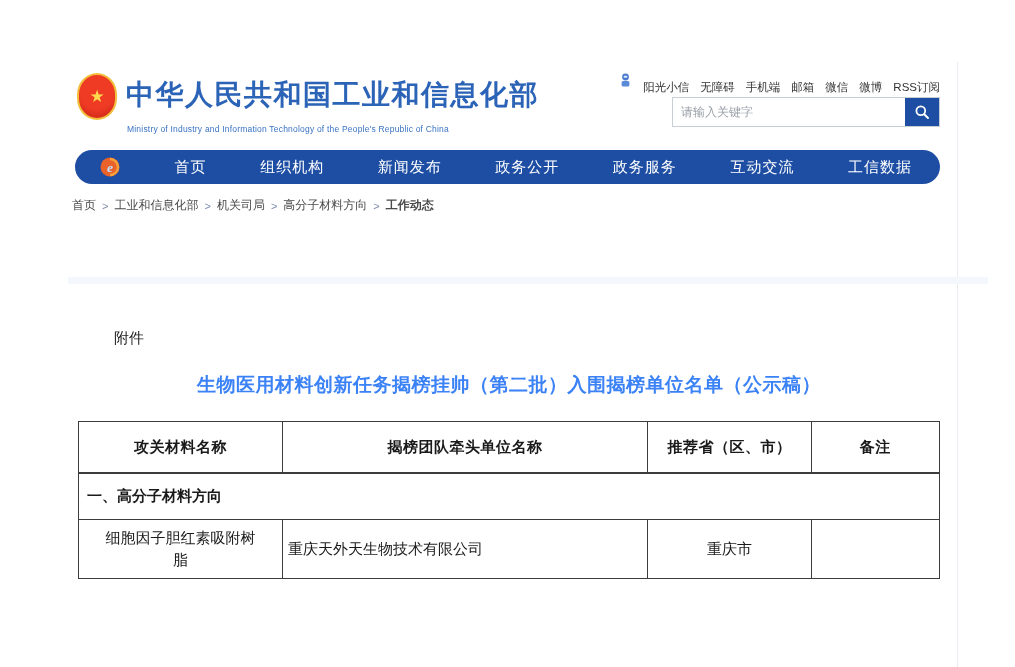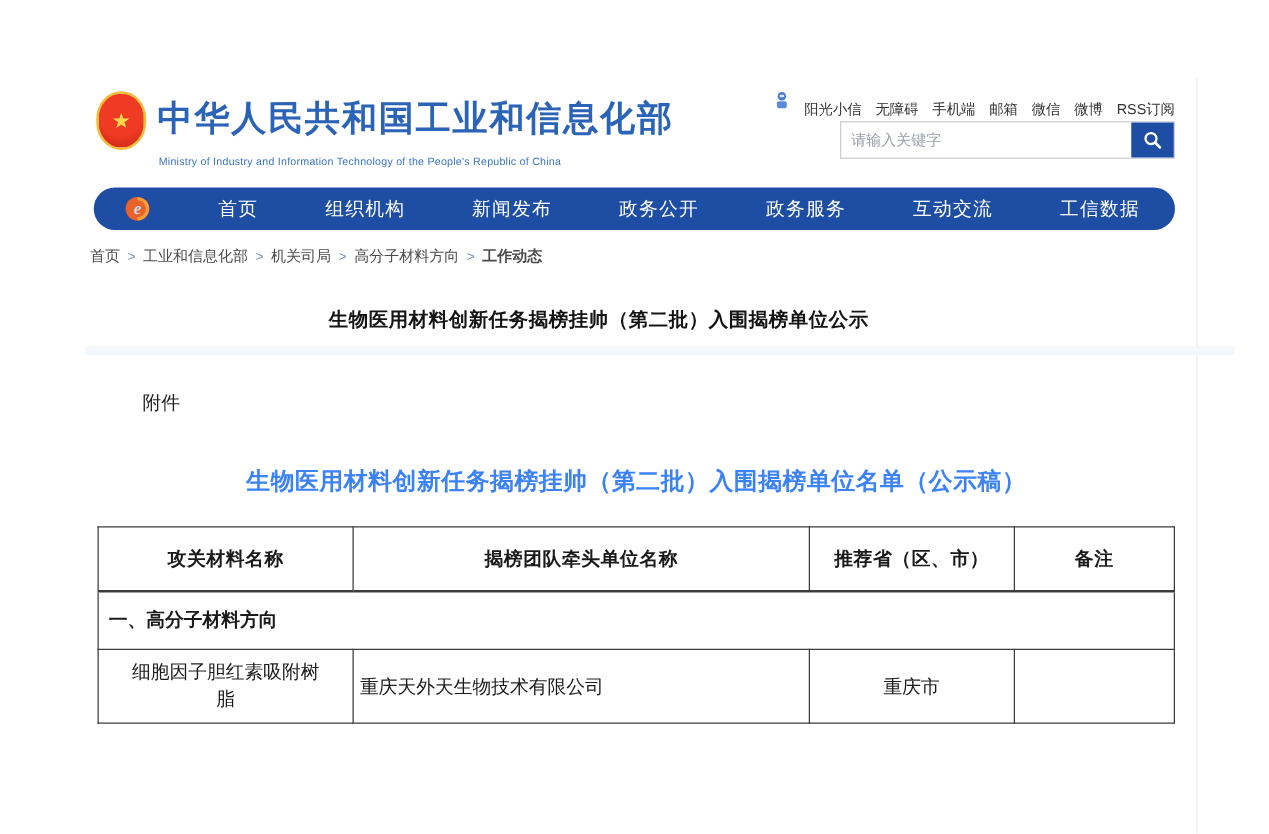--- a/index.html
+++ b/index.html
@@ -75,21 +75,21 @@
   .crumb.current { cursor:default;font-weight:bold; }
   .crumb-sep { color:#7d8dab; font-size:11px; }
 
   
   .article-title {
     position:absolute; left:0; top:246px; width:958px; margin:0;
     text-align:center; font-size:15.5px; font-weight:bold; color:#141414; letter-spacing:0.5px;
   }
   .divider-band { position:absolute; left:68px; top:277px; width:920px; height:7px; background:#f4f7fb; }
 
-  .attachment-label { position:absolute; left:78px; top:313px; font-size:15px; color:#222;padding-left:36px; }
+  .attachment-label { position:absolute; left:78px; top:329px; font-size:15px; color:#222;padding-left:36px; }
 
   .table-title {
     position:absolute; left:60px; top:372px; width:898px; margin:0;
     text-align:center; font-size:19px; font-weight:600; color:#3b82f6; letter-spacing:0.5px;
   }
 
   
   .results-table {
     position:absolute; left:78px; top:421px; width:862px;
     border-collapse:collapse; table-layout:fixed;
@@ -175,21 +175,20 @@
     <span class="crumb-sep">&gt;</span>
     <a class="crumb">工业和信息化部</a>
     <span class="crumb-sep">&gt;</span>
     <a class="crumb">机关司局</a>
     <span class="crumb-sep">&gt;</span>
     <a class="crumb">高分子材料方向</a>
     <span class="crumb-sep">&gt;</span>
     <span class="crumb current">工作动态</span>
   </div>
 
-  <h1 class="article-title">生物医用材料创新任务揭榜挂帅（第二批）入围揭榜单位公示</h1>
 
   <div class="divider-band"></div>
 
   <div class="attachment-label">附件</div>
 
   <h2 class="table-title">生物医用材料创新任务揭榜挂帅（第二批）入围揭榜单位名单（公示稿）</h2>
 
   <table class="results-table">
     <colgroup>
       <col style="width:23.7%">

